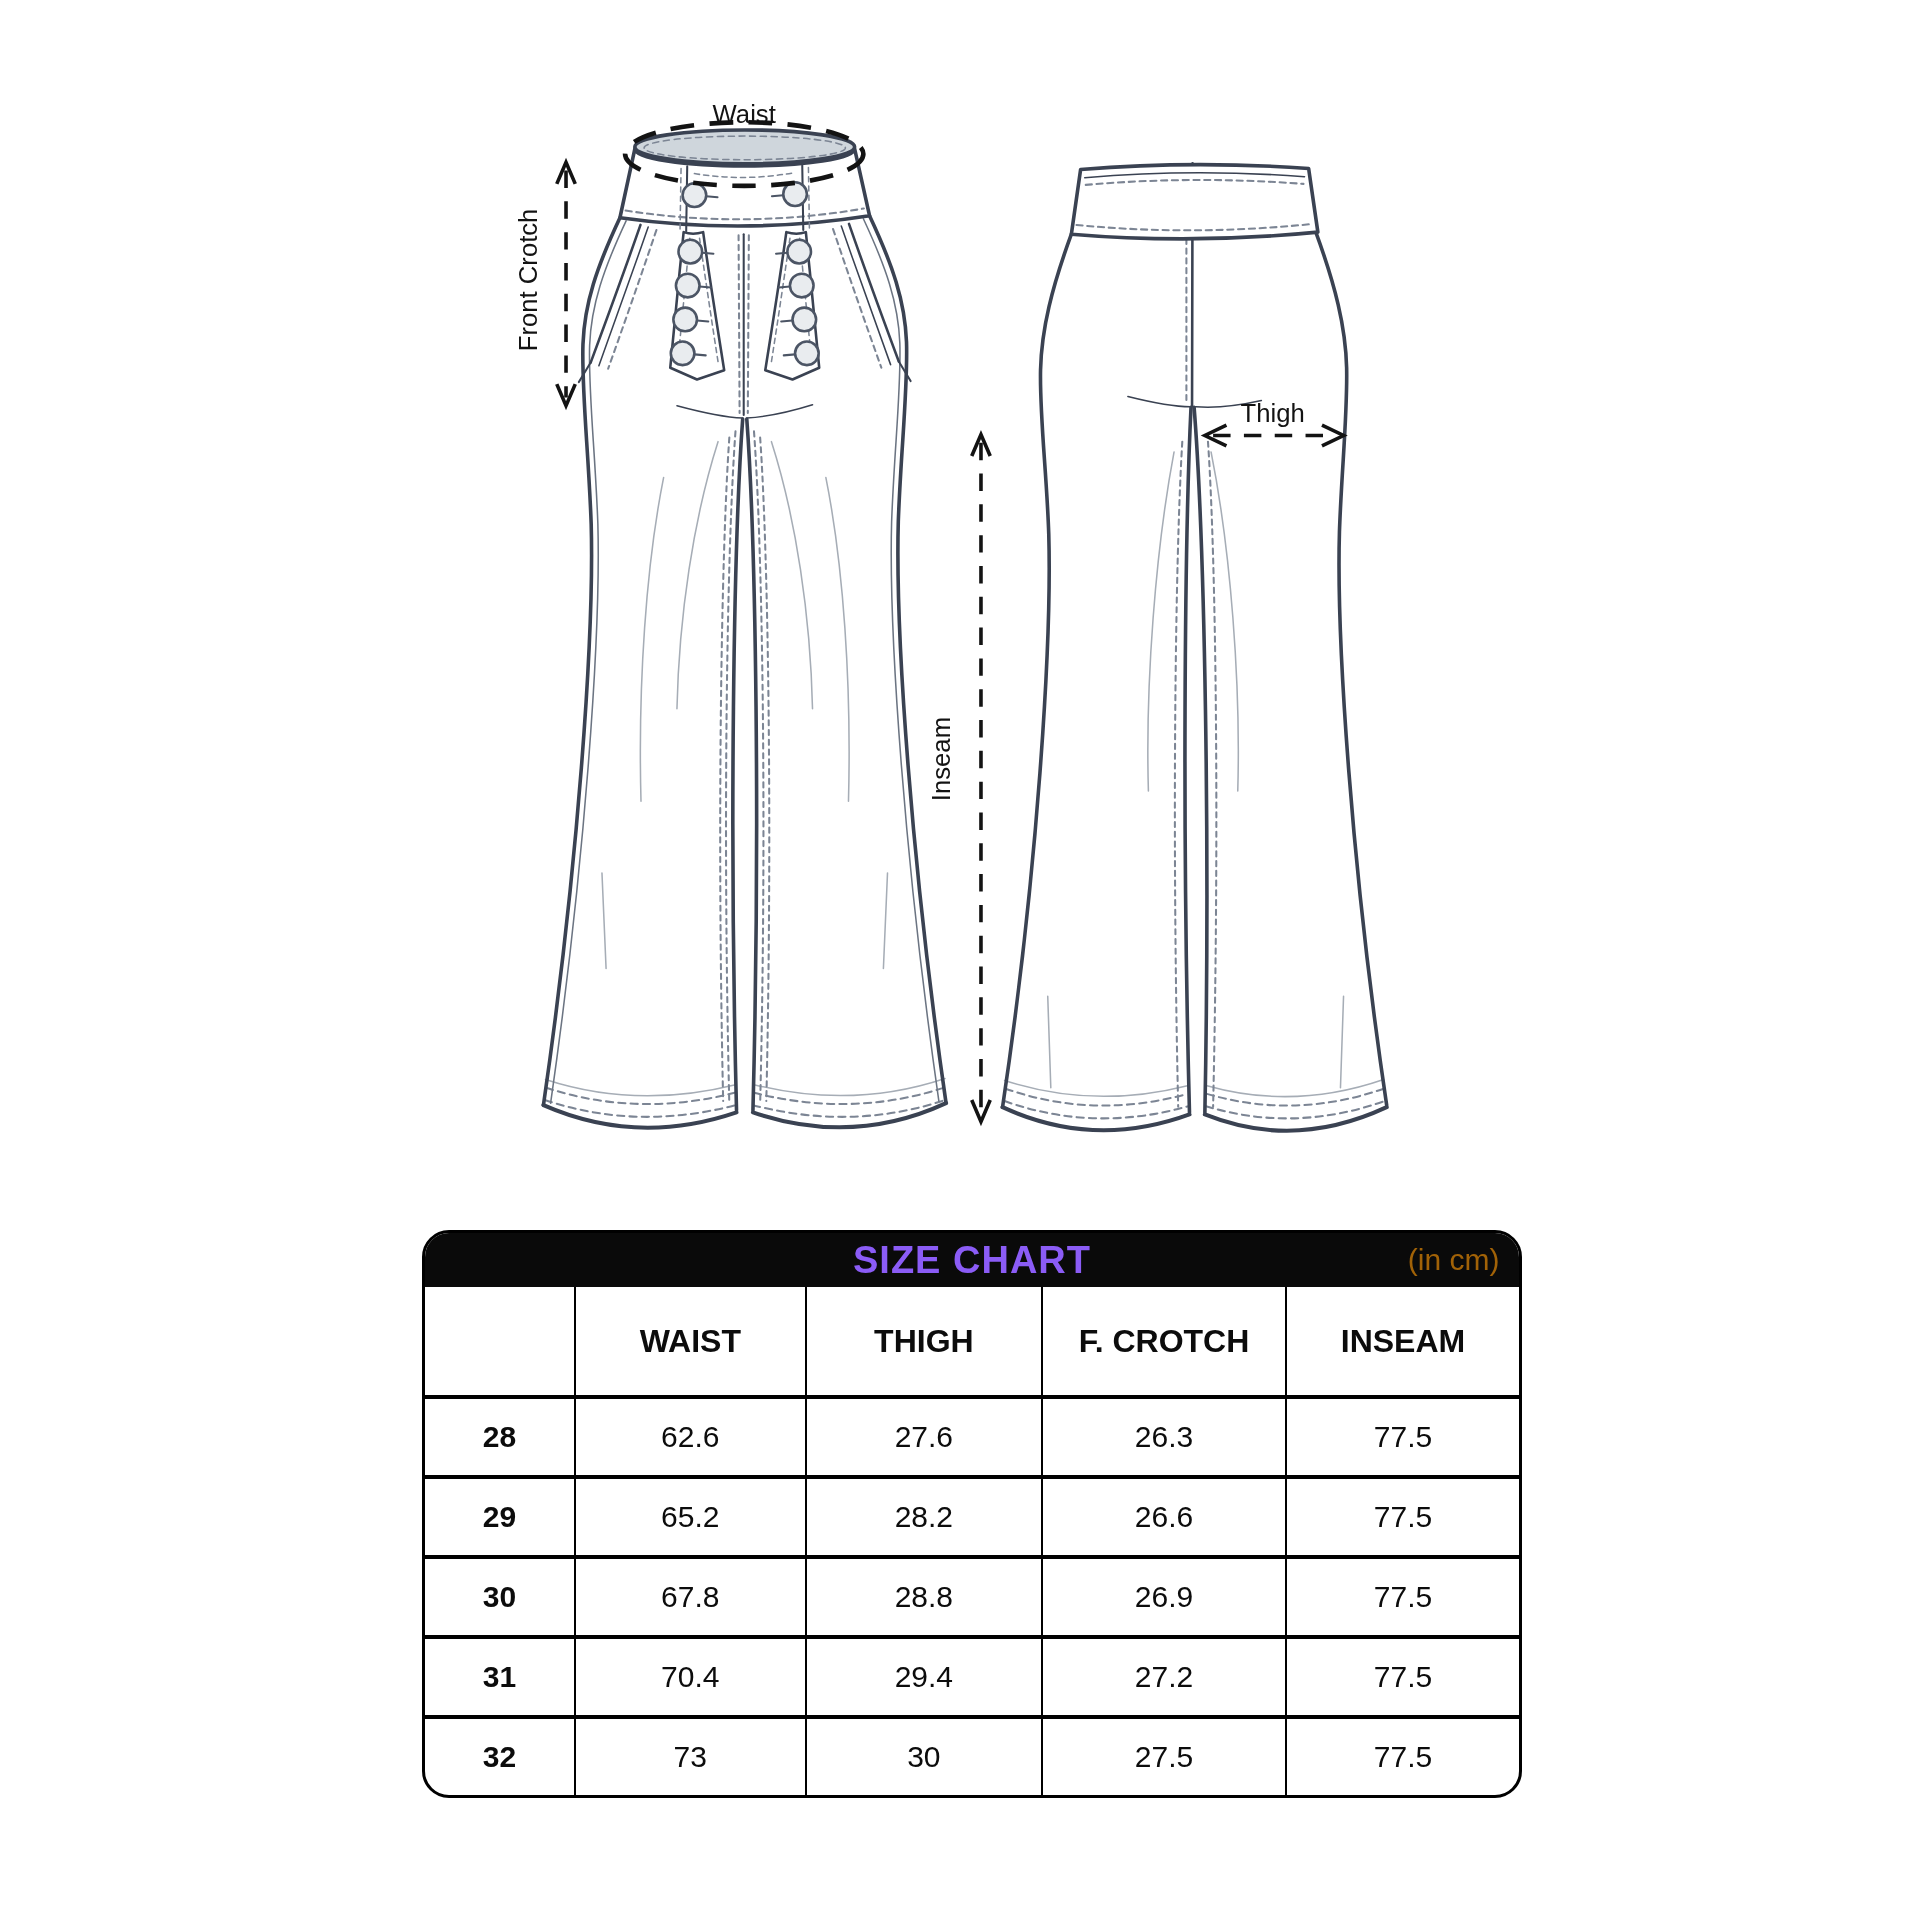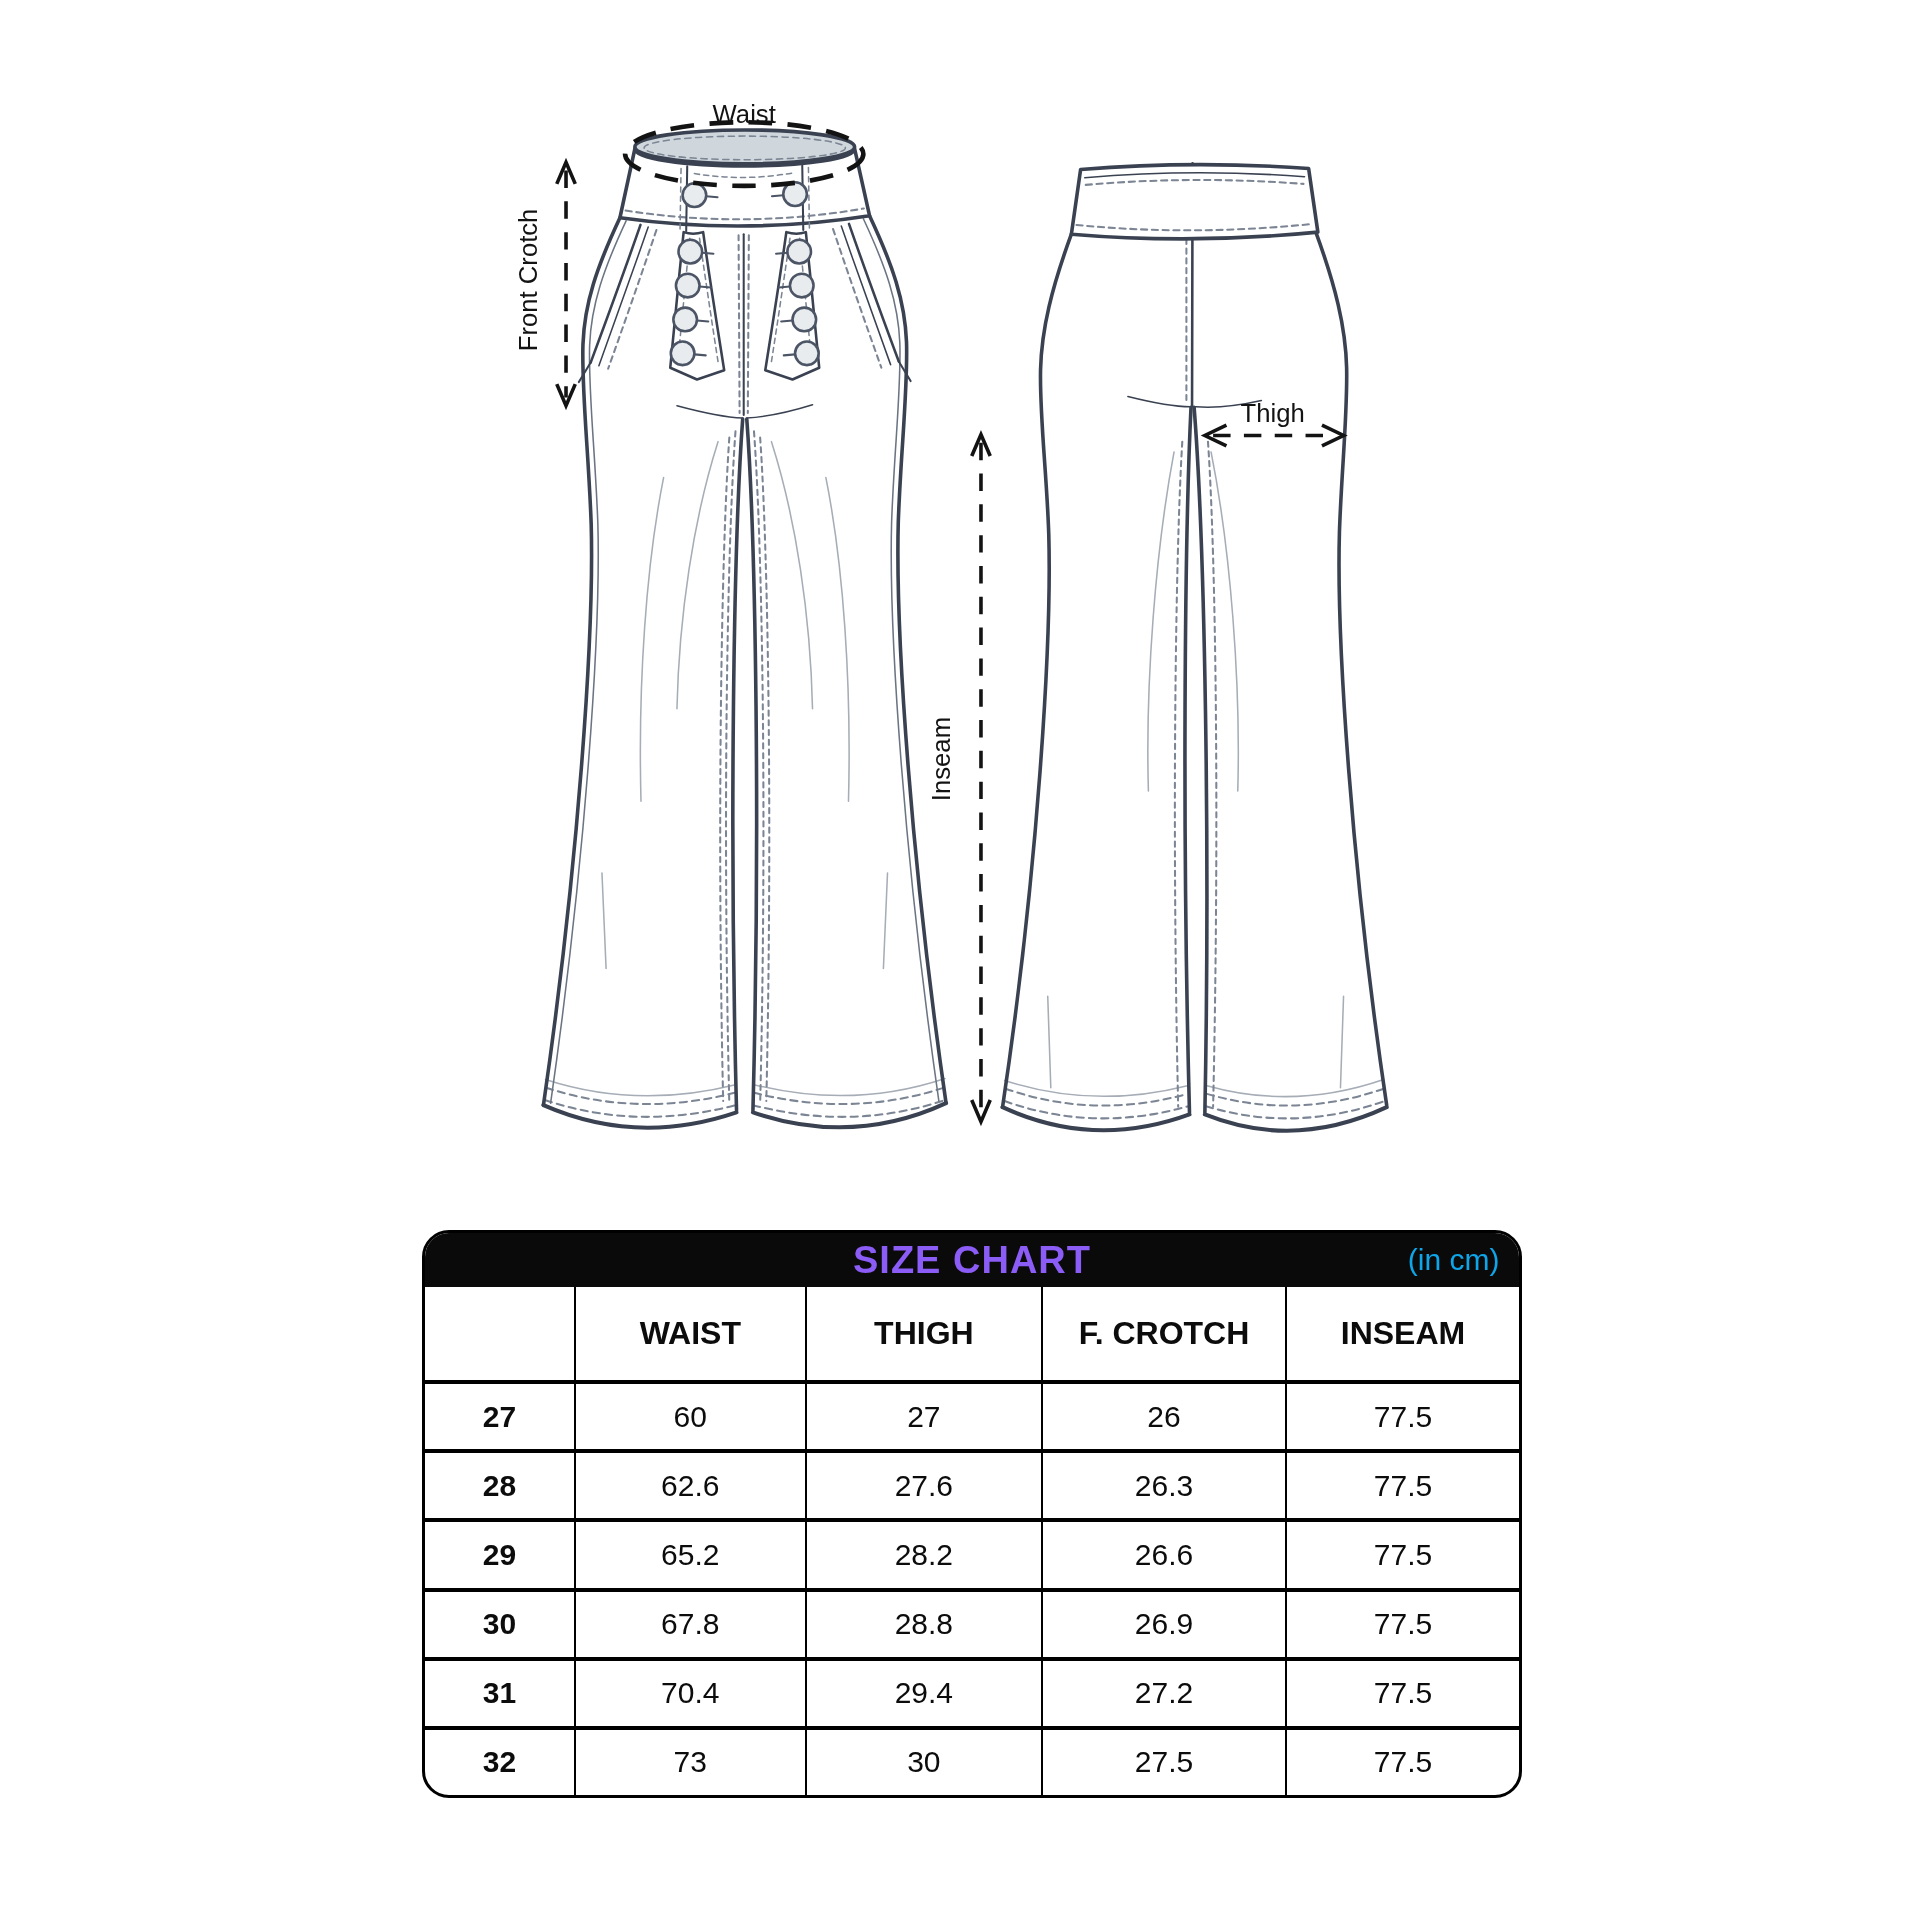--- a/index.html
+++ b/index.html
@@ -16,21 +16,21 @@
     position:absolute;left:422px;top:1230px;width:1100px;height:568px;
     border:3.1px solid #000;border-radius:27px;overflow:hidden;background:#fff;
     box-sizing:border-box;
   }
   .band{
     height:54px;background:#0a0a0a;position:relative;
     display:flex;align-items:center;justify-content:center;
   }
   .band-title{color:#8b5cf6;font-weight:bold;font-size:38px;letter-spacing:1px;}
   .band-note{position:absolute;right:19.5px;top:50%;transform:translateY(-50%);
-    color:#0ea5e9;font-size:30px;}
+    color:#a16207;font-size:30px;}
   table.sc{width:100%;height:calc(100% - 54px);border-collapse:collapse;table-layout:fixed;}
   table.sc col.c0{width:13.7%;} table.sc col.c1{width:21.1%;}
   table.sc col.c2{width:21.6%;} table.sc col.c3{width:22.3%;}
   table.sc col.c4{width:21.3%;}
   table.sc th,table.sc td{
     border-left:2.1px solid #000;border-right:2.1px solid #000;
     text-align:center;vertical-align:middle;color:#0c0c0c;padding:0;
   }
   table.sc th{font-size:32px;font-weight:bold;height:86px;border-bottom:4.1px solid #000;}
   table.sc td{font-size:30px;height:60px;border-top:4.1px solid #000;}
@@ -240,27 +240,20 @@
         </colgroup>
       <tbody>
         <tr>
           <th></th>
           <th>WAIST</th>
           <th>THIGH</th>
           <th>F. CROTCH</th>
           <th>INSEAM</th>
         </tr>
         <tr>
-          <td class="size">27</td>
-          <td>60</td>
-          <td>27</td>
-          <td>26</td>
-          <td>77.5</td>
-        </tr>
-        <tr>
           <td class="size">28</td>
           <td>62.6</td>
           <td>27.6</td>
           <td>26.3</td>
           <td>77.5</td>
         </tr>
         <tr>
           <td class="size">29</td>
           <td>65.2</td>
           <td>28.2</td>

